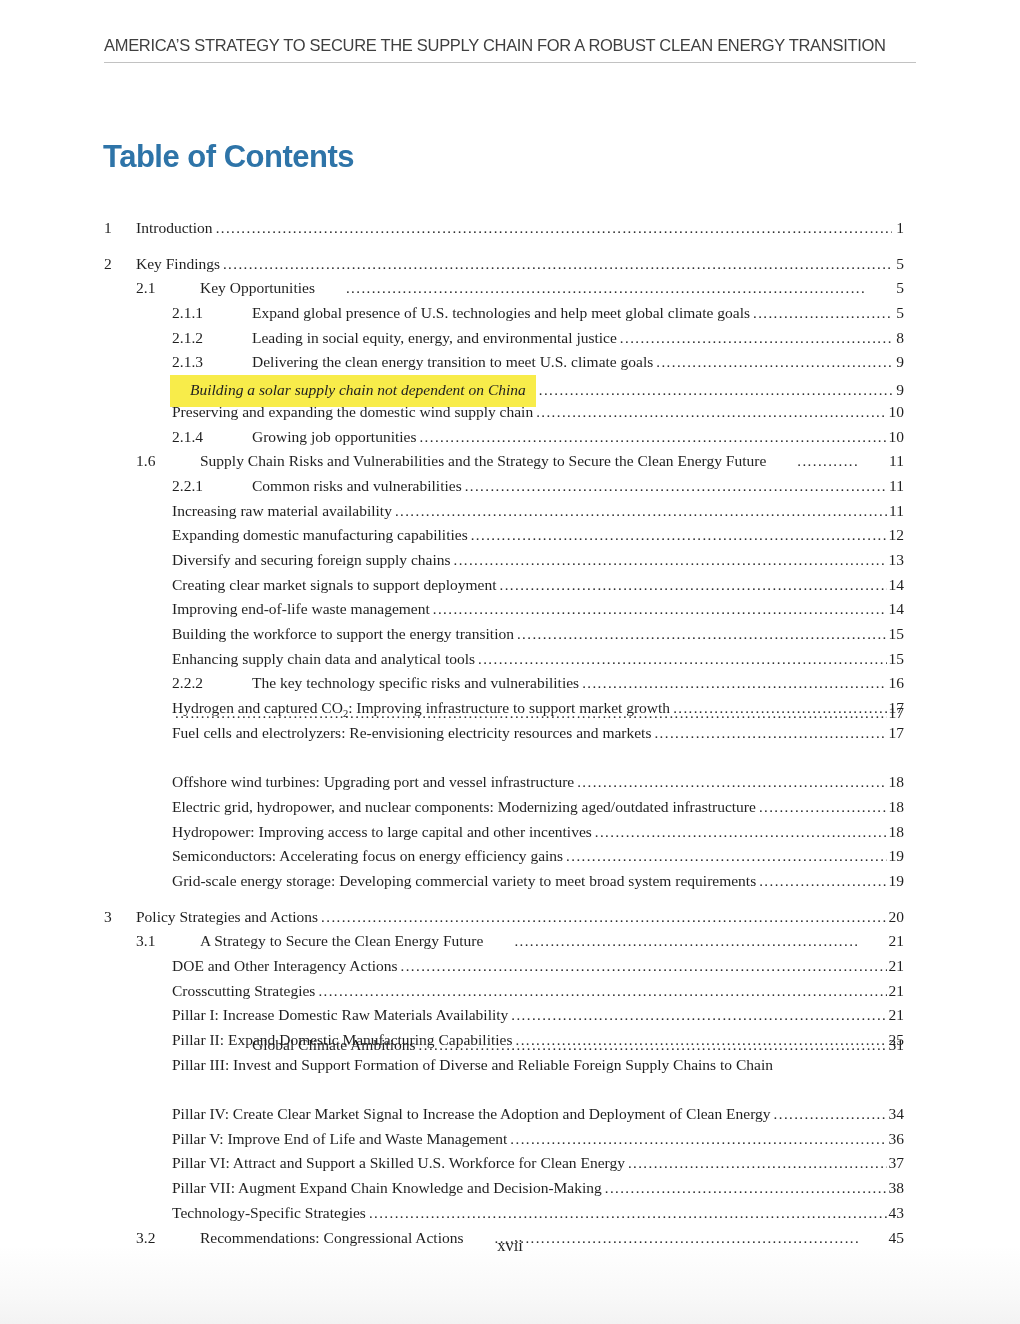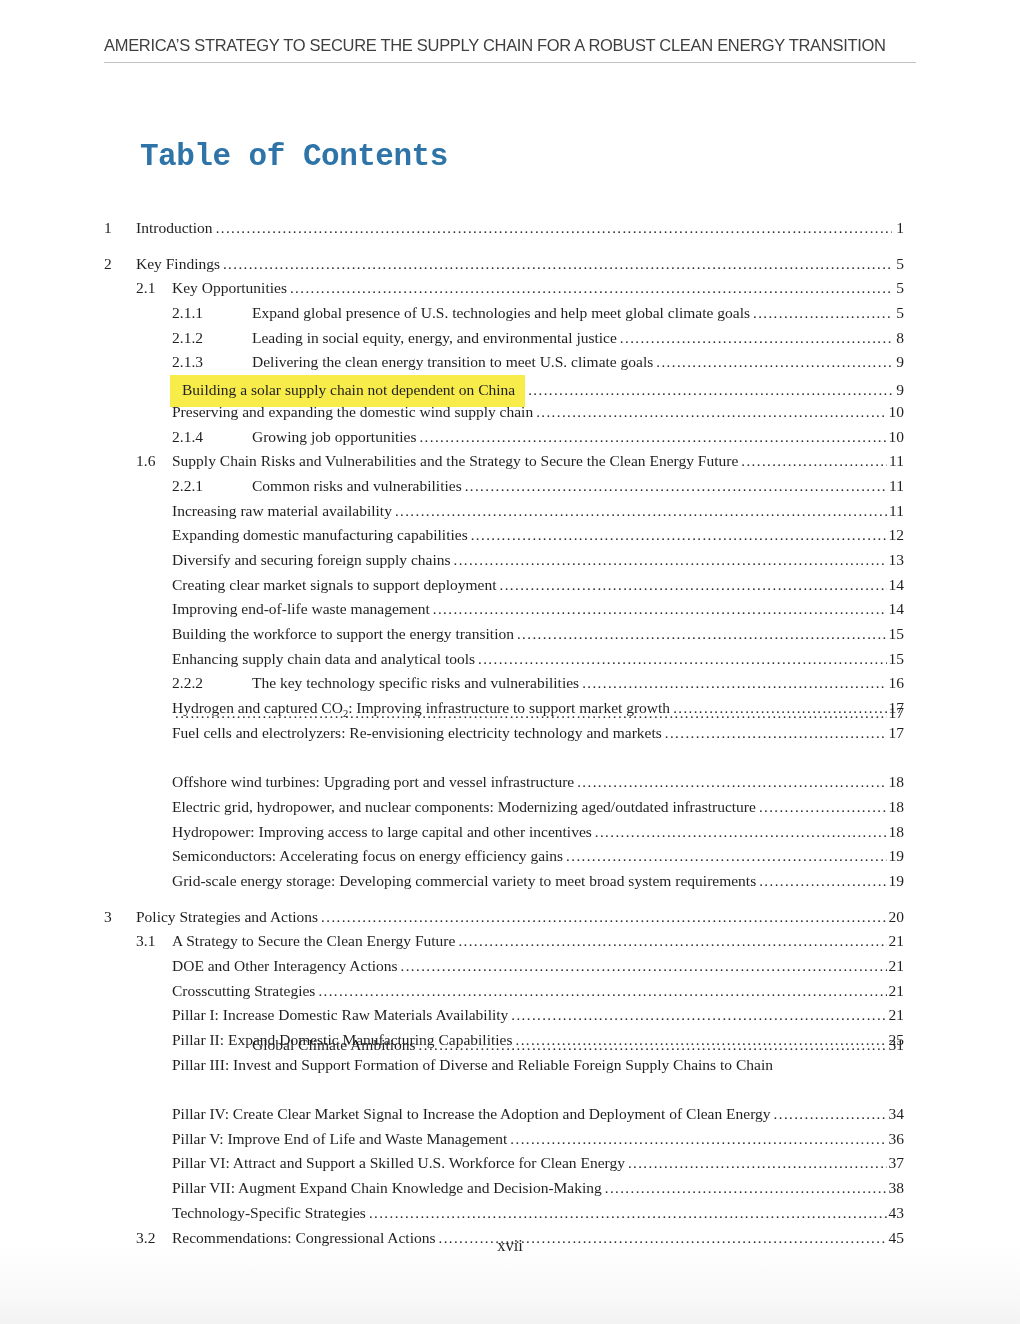--- a/index.html
+++ b/index.html
@@ -22,53 +22,53 @@
     padding-bottom:7px;
     border-bottom:1px solid #c2c2c2;
     font-family:"Liberation Sans", sans-serif;
     font-size:16.5px;
     letter-spacing:-0.3px;
     color:#3f3f3f;
     white-space:nowrap;
   }
   .page-title {
     position:absolute; left:103px; top:102px;
-    font-family:Liberation Mono, monospace;
+    font-family:Liberation Sans, sans-serif;
     font-weight:bold;
     font-size:31px;
     letter-spacing:-0.5px;
     color:var(--accent, #2E74A8);
     white-space:nowrap;
-    margin-left:37px;
   }
   .toc {
     position:absolute; left:104px; top:156px;
     width:800px;
   }
   .toc-row {
     display:flex;
     align-items:baseline;
     height:24.7px;
     line-height:24.7px;
     font-size:15.5px;
     white-space:nowrap;
   }
   .toc-row.gap { margin-top:11px; }
-  .level-1 { padding-left:32px; }
+  .level-1 { padding-left:32px;gap:28px; }
   .level-2 { padding-left:68px; }
   .level-3 { padding-left:148px;align-items:flex-end; }
   .num { flex:none; }
   .level-0 > .num { width:32px; }
   .level-1 > .num { width:36px; }
   .level-2 > .num { width:80px; }
   .text { flex:none;margin-top:44px; }
   .text.highlight {
     background:var(--highlight, #F8EC4A);
-    padding:3px 10px 4px 12px;
+    padding:3px 10px 4px 20px;
     margin-left:-2px;
+    font-style:italic;
   }
   .text sub { font-size:10.5px; line-height:0; }
   .leader {
     flex:1 1 auto;
     min-width:0;
     overflow:hidden;
     text-align:right;
     padding-left:3px;
     margin-right:2px;
   }
@@ -208,21 +208,21 @@
         <span class="text">The key technology specific risks and vulnerabilities</span>
         <span class="leader"></span>
         <span class="pagenum">16</span>
       </div>
       <div class="toc-row level-2">
         <span class="text">Hydrogen and captured CO<sub>2</sub>: Improving infrastructure to support market growth</span>
         <span class="leader"></span>
         <span class="pagenum">17</span>
       </div>
       <div class="toc-row level-2">
-        <span class="text">Fuel cells and electrolyzers: Re-envisioning electricity technology and markets</span>
+        <span class="text">Fuel cells and electrolyzers: Re-envisioning electricity resources and markets</span>
         <span class="leader"></span>
         <span class="pagenum">17</span>
       </div>
       <div class="toc-row level-2">
         <span class="leader"></span>
         <span class="pagenum">17</span>
       </div>
       <div class="toc-row level-2">
         <span class="text">Offshore wind turbines: Upgrading port and vessel infrastructure</span>
         <span class="leader"></span>

